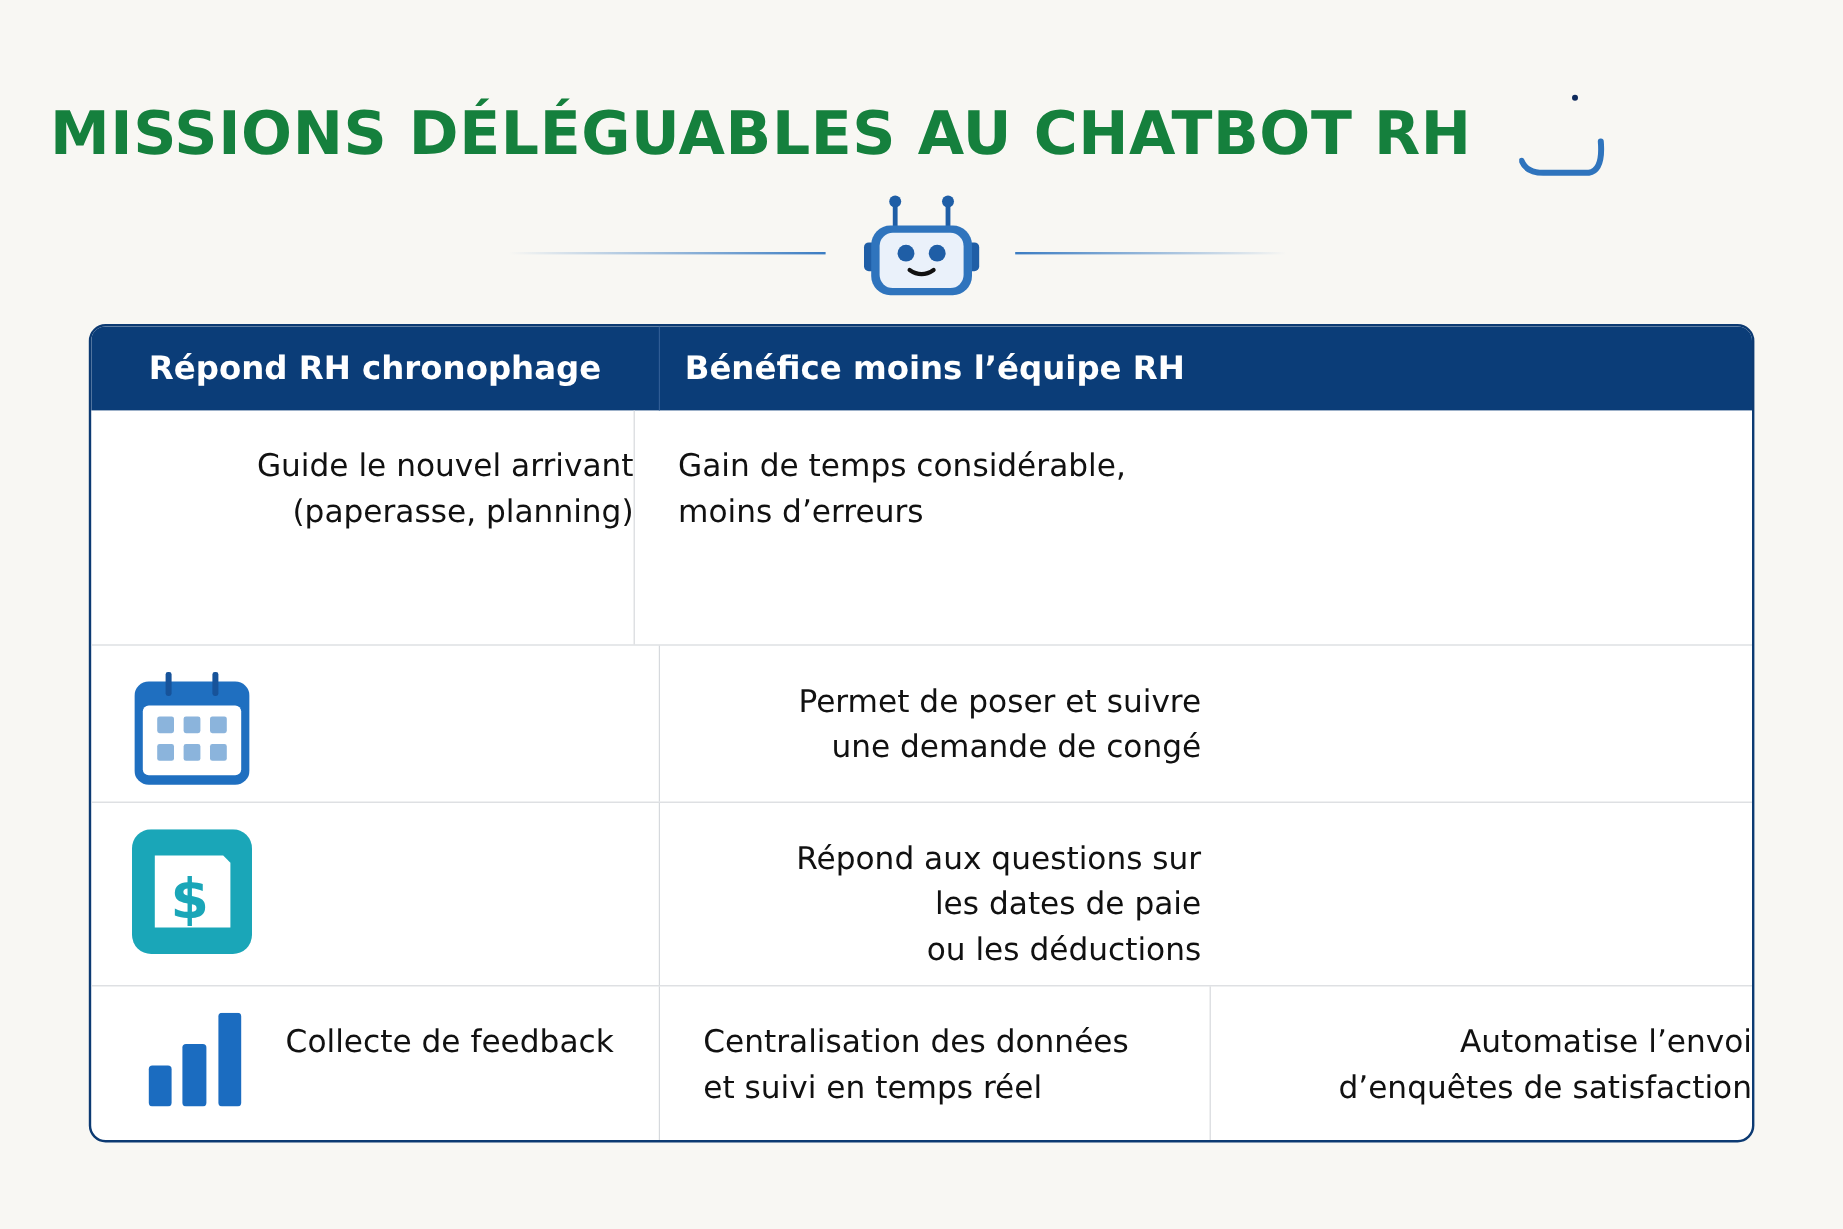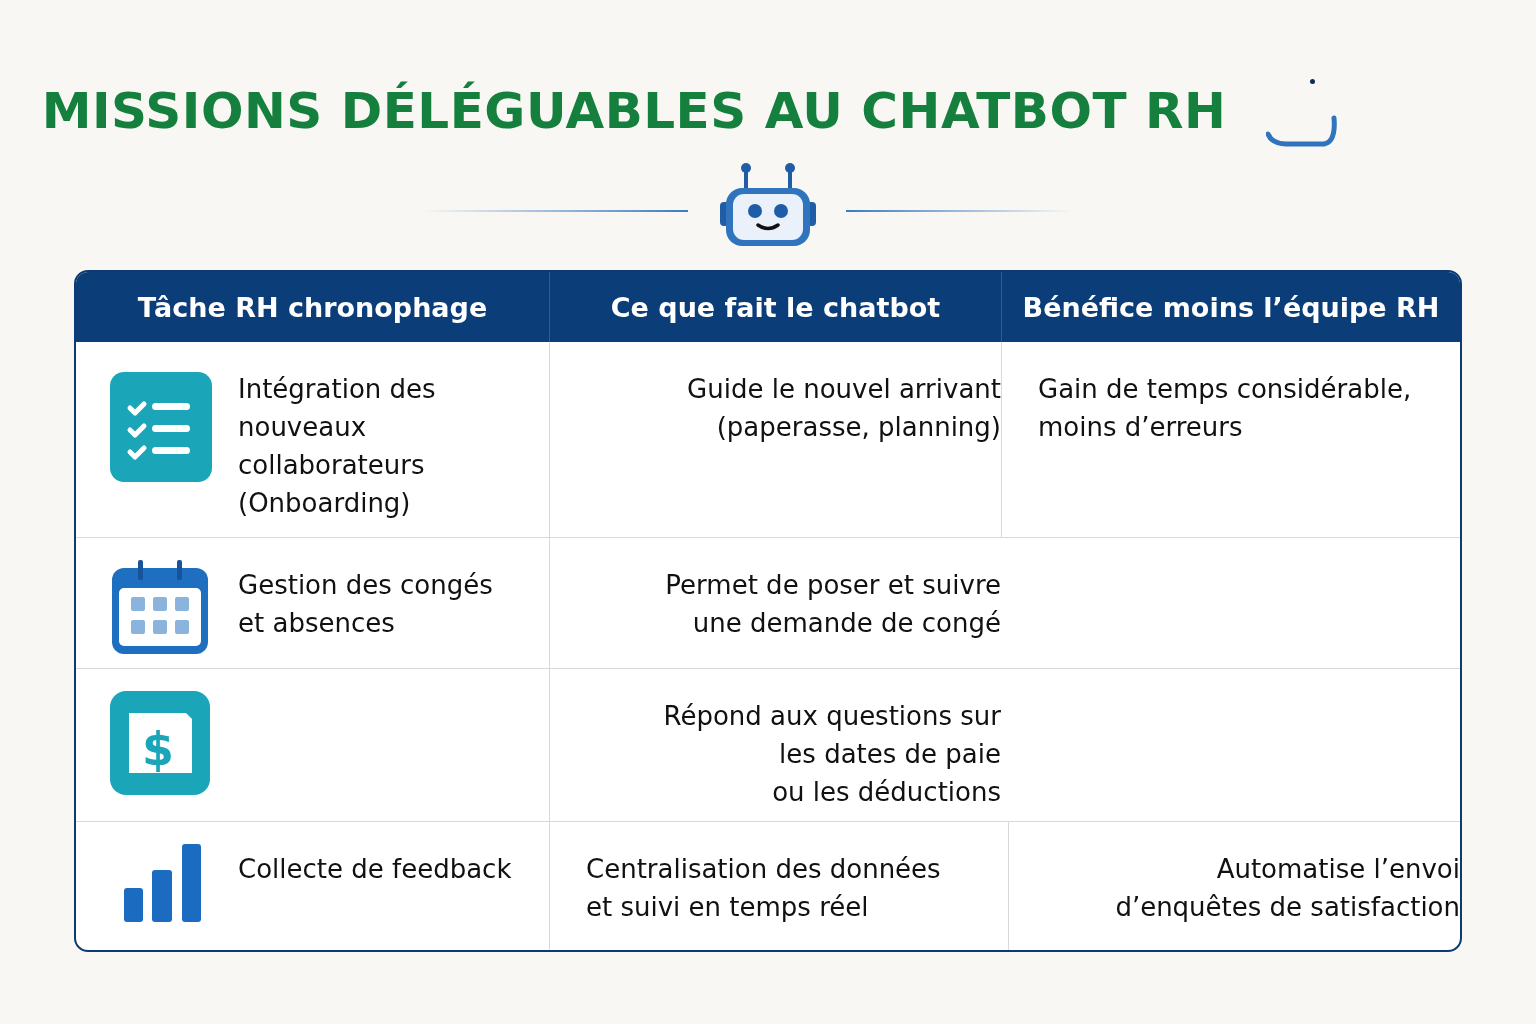--- a/index.html
+++ b/index.html
@@ -124,43 +124,27 @@
   <rect x="90" y="42" width="10" height="24" rx="4" fill="#1f5ea6"></rect>
   <rect x="10" y="28" width="84" height="58" rx="16" fill="#2f74bd"></rect>
   <rect x="17" y="34" width="70" height="46" rx="11" fill="#eaf1fa"></rect>
   <circle cx="39" cy="51" r="7" fill="#1f5ea6"></circle>
   <circle cx="65" cy="51" r="7" fill="#1f5ea6"></circle>
   <path d="M42 65 Q52 72 62 65" fill="none" stroke="#111" stroke-width="3.5" stroke-linecap="round"></path>
 </svg>
 
 <div class="table">
   <div class="thead">
-    <div class="th col1">Tâche RH chronophage</div>
-    <div class="th col2">Ce que fait le chatbot</div>
+    <div class="th col1">Répond RH chronophage</div>
     <div class="th col3">Bénéfice moins l’équipe RH</div>
   </div>
 
   <div class="tbody">
 
     <div class="row row-1">
-      <div class="td col1 cell-task">
-        <svg class="icon icon-checklist" viewBox="0 0 102 110">
-          <rect x="0" y="0" width="102" height="110" rx="14" fill="#1aa6b8"></rect>
-          <path d="M20 36 l5 5 l9 -9" fill="none" stroke="#fff" stroke-width="5" stroke-linecap="round" stroke-linejoin="round"></path>
-          <rect x="42" y="31" width="38" height="7" rx="3.5" fill="#fff"></rect>
-          <path d="M20 58 l5 5 l9 -9" fill="none" stroke="#fff" stroke-width="5" stroke-linecap="round" stroke-linejoin="round"></path>
-          <rect x="42" y="53" width="38" height="7" rx="3.5" fill="#fff"></rect>
-          <path d="M20 80 l5 5 l9 -9" fill="none" stroke="#fff" stroke-width="5" stroke-linecap="round" stroke-linejoin="round"></path>
-          <rect x="42" y="75" width="38" height="7" rx="3.5" fill="#fff"></rect>
-        </svg>
-        <div class="td-text">Intégration des
-nouveaux
-collaborateurs
-(Onboarding)</div>
-      </div>
       <div class="td col2 cell-mid">
         <div class="td-text">Guide le nouvel arrivant
 (paperasse, planning)</div>
       </div>
       <div class="td col3 cell-benefit">
         <div class="td-text">Gain de temps considérable,
 moins d’erreurs</div>
       </div>
     </div>
 
@@ -171,22 +155,20 @@
           <rect x="7" y="28" width="82" height="58" rx="5" fill="#ffffff"></rect>
           <rect x="26" y="0" width="5" height="20" rx="2" fill="#17539a"></rect>
           <rect x="65" y="0" width="5" height="20" rx="2" fill="#17539a"></rect>
           <rect x="19" y="37" width="14" height="14" rx="2" fill="#8bb4dc"></rect>
           <rect x="41" y="37" width="14" height="14" rx="2" fill="#8bb4dc"></rect>
           <rect x="63" y="37" width="14" height="14" rx="2" fill="#8bb4dc"></rect>
           <rect x="19" y="60" width="14" height="14" rx="2" fill="#8bb4dc"></rect>
           <rect x="41" y="60" width="14" height="14" rx="2" fill="#8bb4dc"></rect>
           <rect x="63" y="60" width="14" height="14" rx="2" fill="#8bb4dc"></rect>
         </svg>
-        <div class="td-text">Gestion des congés
-et absences</div>
       </div>
       <div class="td col2 cell-mid">
         <div class="td-text">Permet de poser et suivre
 une demande de congé</div>
       </div>
     </div>
 
     <div class="row row-3">
       <div class="td col1 cell-task">
         <svg class="icon icon-payroll" viewBox="0 0 100 104">

